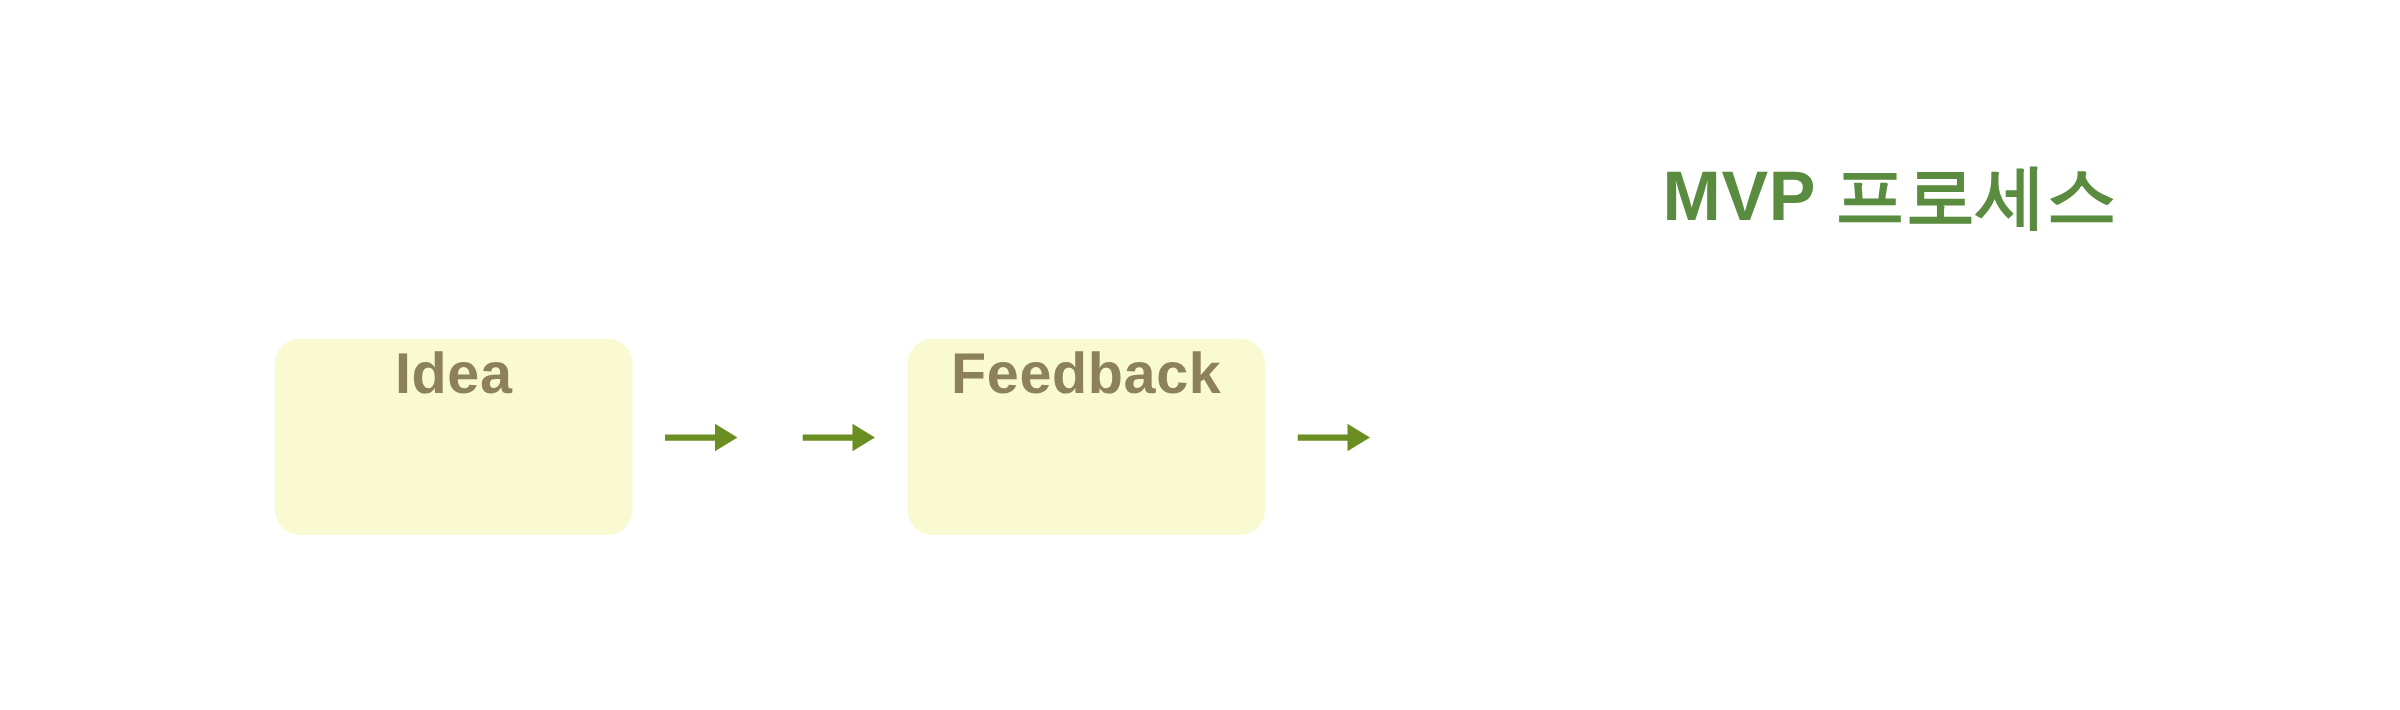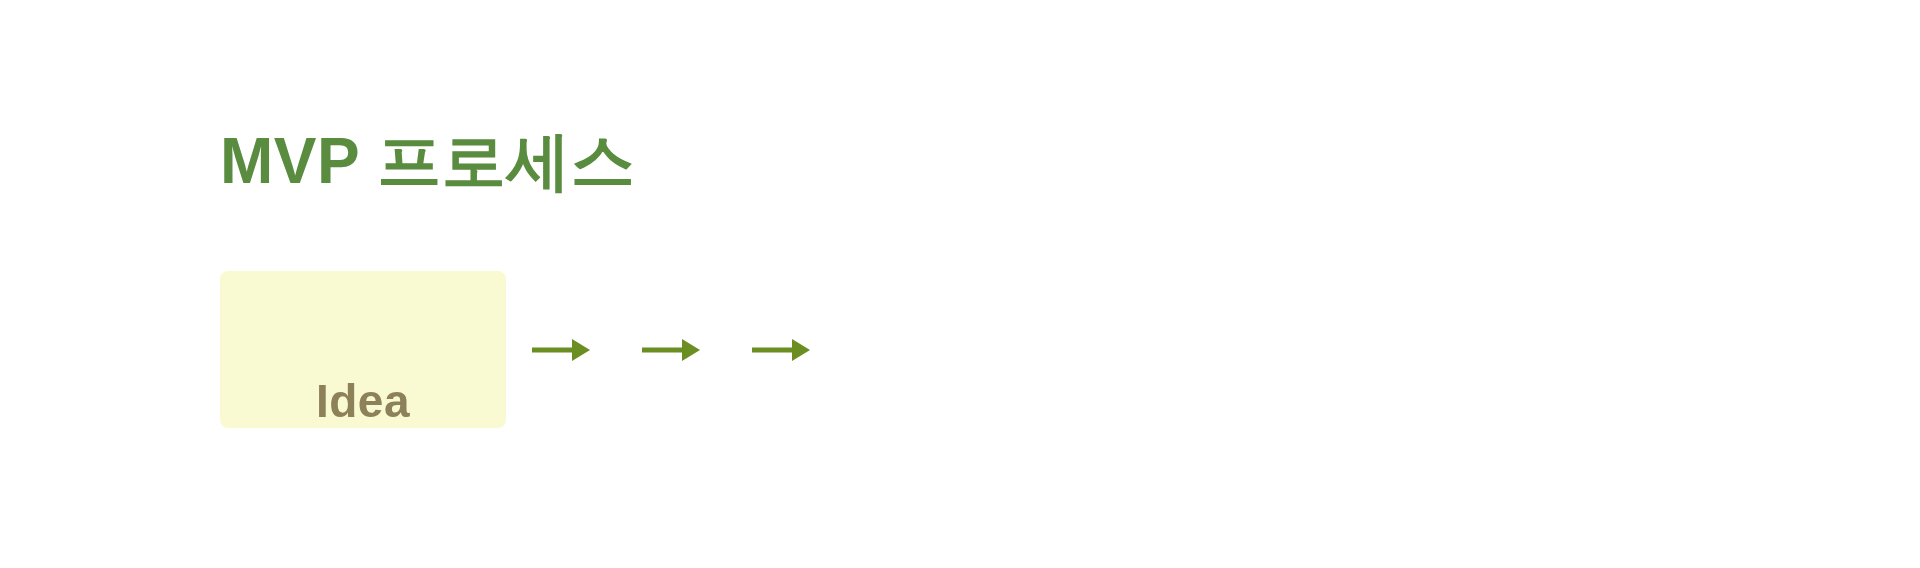--- a/index.html
+++ b/index.html
@@ -28,43 +28,43 @@
     left: 220px;
     top: 0;
     width: 1474px;
     height: 568px;
   }
   .diagram-title {
     position: absolute;
     top: 128px;
     left: 0;
     width: 100%;
-    text-align: left;
-    font-size: 64px;
+    text-align: right;
+    font-size: 56px;
     line-height: 1.05;
     font-weight: 700;
     color: var(--titleColor);
     letter-spacing: 0.5px;
   }
   .flow-row {
     position: absolute;
     top: 271px;
     left: 0;
     width: 100%;
     height: 157px;
     display: flex;
     align-items: center;
   }
   .flow-node {
     width: 286px;
     height: 157px;
     background: var(--nodeBg);
-    border-radius: 8px;
+    border-radius: 20px;
     display: flex;
-    align-items: flex-end;
+    align-items: flex-start;
     justify-content: center;
     flex: 0 0 auto;
   }
   .flow-node .node-label {
     font-size: 46px;
     font-weight: 700;
     color: var(--nodeText);
     letter-spacing: 0.5px;
     white-space: nowrap;
   }
@@ -102,20 +102,23 @@
       </div>
 
 
       <div class="arrow-gap">
         <svg width="58" height="30" viewBox="0 0 58 30">
           <line class="arrow-shaft" x1="0" y1="15" x2="43" y2="15"></line>
           <polygon class="arrow-head" points="40,4 58,15 40,26"></polygon>
         </svg>
       </div>
 
+      <div class="flow-node">
+        <span class="node-label">Feedback</span>
+      </div>
 
       <div class="arrow-gap">
         <svg width="58" height="30" viewBox="0 0 58 30">
           <line class="arrow-shaft" x1="0" y1="15" x2="43" y2="15"></line>
           <polygon class="arrow-head" points="40,4 58,15 40,26"></polygon>
         </svg>
       </div>
 
 
     </div>

